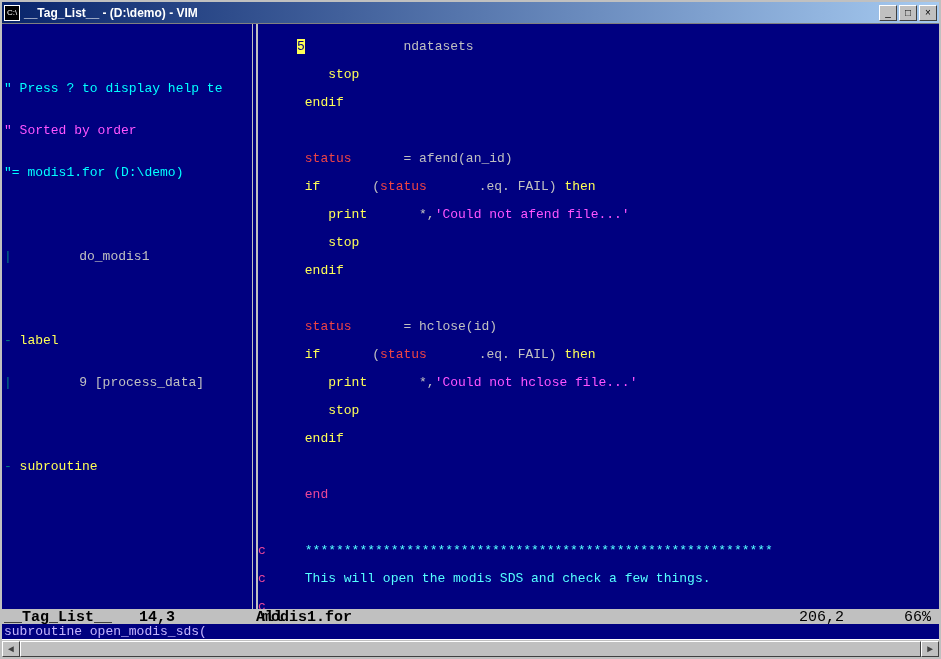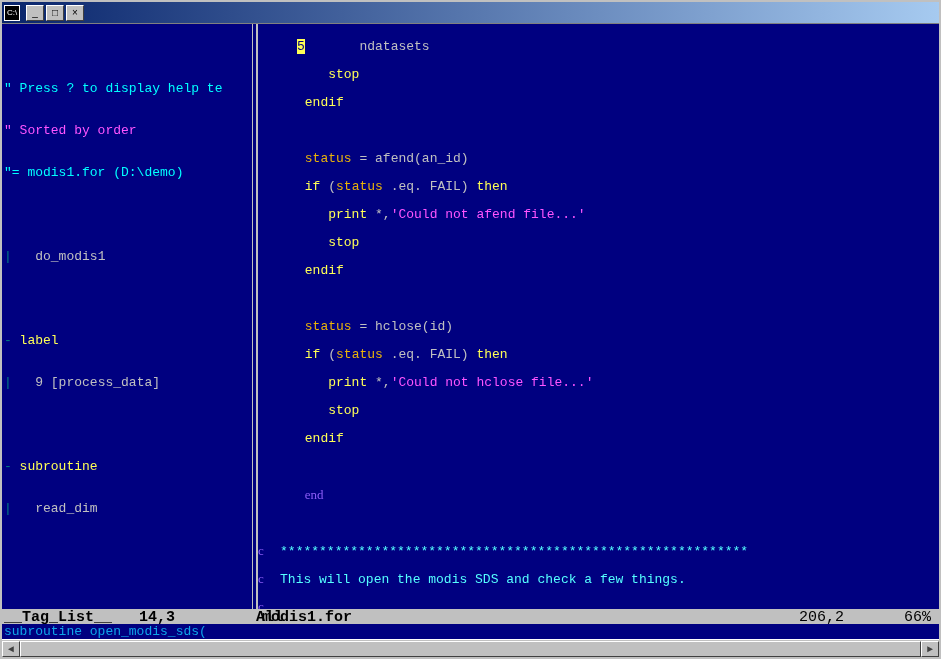--- a/index.html
+++ b/index.html
@@ -95,21 +95,21 @@
     height: 15px;
     background:#c0c0c0;
     display:flex;
     font-size:15px;
     white-space:pre;
   }
   .statusline .seg { }
   .cmdline {
     height:15px;
     background:#000080;
-    color:#0ea5e9;
+    color:#c4b5fd;
     white-space:pre;
     font-size:13px;
     padding-left:2px;
   }
   .scrollbar-bottom {
     height:18px;
     background:#c0c0c0;
     border-top:1px solid #fff;
     position:relative;
   }
@@ -127,60 +127,60 @@
     position:absolute; left:18px; right:18px; top:1px; height:16px;
     background:#dcdcdc;
   }
   .scrollbar-bottom .thumb {
     position:absolute; top:0; left:0; height:16px; width:100%;
     background:#c0c0c0;
     border:1px solid #fff;
     border-right-color:#404040;
     border-bottom-color:#404040;
   }
-  .c-gray   { color:#c0c0c0; }
+  .c-gray   { color:#c0c0c0;padding-left:44px; }
   .c-yellow { color:#ffff55;text-align:right; }
   .c-cyan   { color:#55ffff; }
-  .c-red    { color:#eab308; }
+  .c-red    { color:#ef4444; }
   .c-mag    { color:#ff55ff; }
-  .c-blue   { color:#8b5cf6;font-family:Liberation Serif, serif; }
+  .c-blue   { color:#ec4899; }
   .hl-sel   { background:#ffff55; color:#000080; }
   .fold     { color:#008080; }
   .tagkey   { color:#00ffff; }
 
   .line { display:block; height:14px; }
   .left-line { padding-left:2px; }
 
 </style>
 </head>
 <body>
 
 <div class="titlebar">
   <div class="sysicon">C:\</div>
+  <div class="title">__Tag_List__ - (D:\demo) - VIM</div>
   <div class="winbtn">_</div>
   <div class="winbtn">□</div>
   <div class="winbtn">×</div>
 </div>
 
 <div class="editor">
 
   <div class="leftpane">
     <div class="vbar"></div>
     <div class="vbar2"></div>
     <span class="line left-line"><span class="tagkey">" Press ? to display help te</span></span>
     <span class="line left-line"><span class="c-mag">" Sorted by order</span></span>
     <span class="line left-line"><span class="tagkey">"= modis1.for (D:\demo)</span></span>
     <span class="line left-line"> </span>
     <span class="line left-line"><span class="fold">|   </span><span class="c-gray">do_modis1</span></span>
     <span class="line left-line"> </span>
     <span class="line left-line"><span class="fold">- </span><span class="c-yellow">label</span></span>
     <span class="line left-line"><span class="fold">|   </span><span class="c-gray">9 [process_data]</span></span>
     <span class="line left-line"> </span>
     <span class="line left-line"><span class="fold">- </span><span class="c-yellow">subroutine</span></span>
-    <span class="line left-line"><span class="fold">|   </span><span class="c-gray">read_dim</span></span>
     
     
     
     
     
     
     
     
     
     

